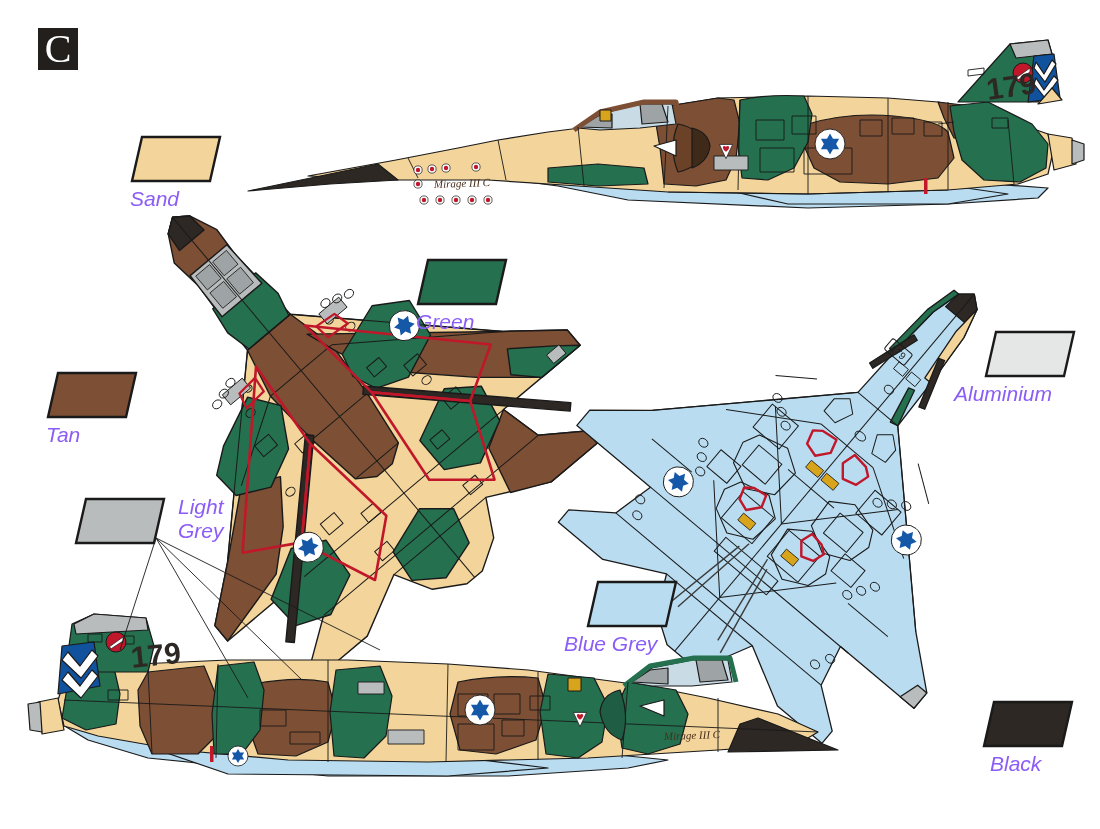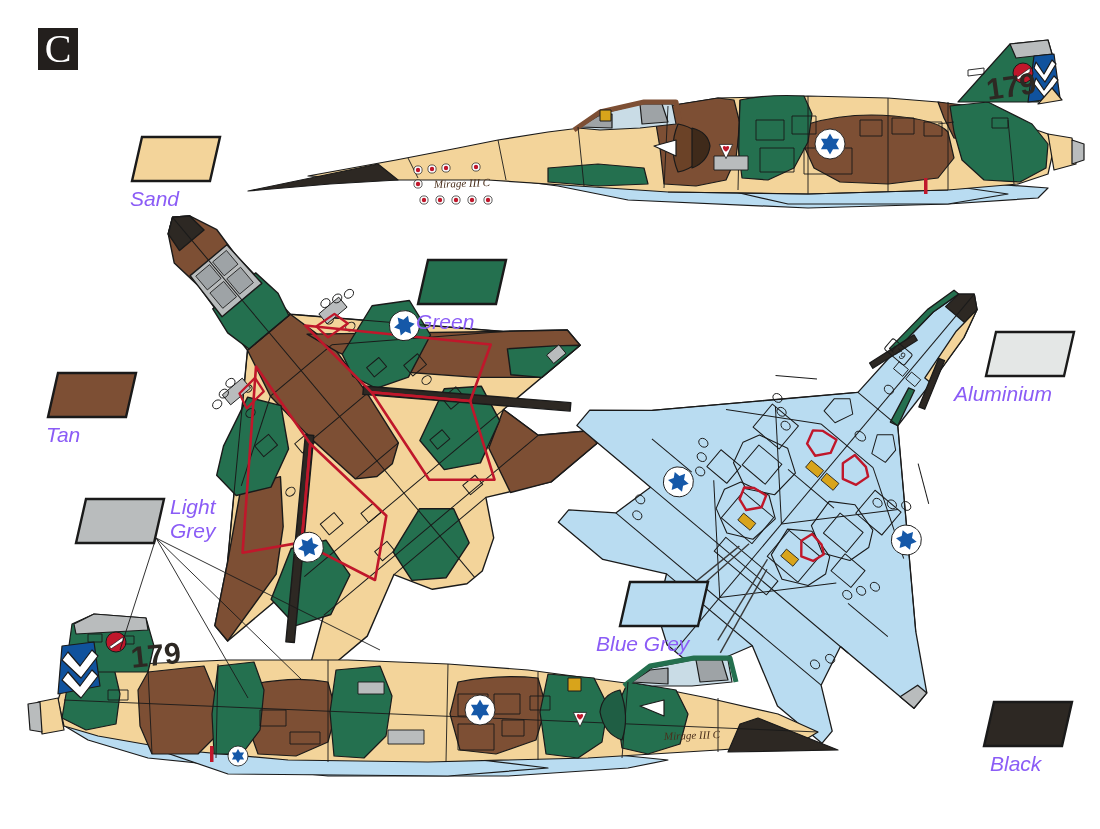--- a/index.html
+++ b/index.html
@@ -15,21 +15,21 @@
          display:flex;align-items:center;justify-content:center;}
   .title{font-family:"Liberation Sans",sans-serif;font-weight:bold;font-size:17.6px;
          line-height:25px;color:#141414;letter-spacing:-0.2px;white-space:pre-line;}
   .title .l2{display:block;}
 
   
   .sw{position:absolute;}
   .sw .chip{display:block;}
   .sw .lab{font-family:"Liberation Sans",sans-serif;font-style:italic;font-size:21px;
            color:#8b5cf6;line-height:24px;white-space:pre-line;margin-top:4px;}
-  .sw.inline{display:flex;align-items:flex-start;gap:4px;}
+  .sw.inline{display:flex;align-items:flex-start;gap:12px;}
   .sw.inline .lab{margin-top:-2px;}
 
   svg{display:block;overflow:visible;}
   .art{position:absolute;}
 </style>
 </head>
 <body>
 
 <div id="sheet">
 
@@ -518,21 +518,21 @@
   </div>
 
   <div class="sw inline" style="left:74px;top:497px;">
     <svg class="chip" width="92" height="48" viewBox="0 0 92 48">
       <polygon points="12,2 90,2 80,46 2,46" fill="#b9bcbd" stroke="#1a1a1a" stroke-width="2.4"></polygon>
     </svg>
     <div class="lab">Light
 Grey</div>
   </div>
 
-  <div class="sw" style="left:618px;top:580px;">
+  <div class="sw" style="left:586px;top:580px;">
     <svg class="chip" width="92" height="48" viewBox="0 0 92 48">
       <polygon points="12,2 90,2 80,46 2,46" fill="#b9dcf1" stroke="#1a1a1a" stroke-width="2.4"></polygon>
     </svg>
     <div class="lab" style="margin-left:-22px;">Blue Grey</div>
   </div>
 
   <div class="sw" style="left:982px;top:700px;">
     <svg class="chip" width="92" height="48" viewBox="0 0 92 48">
       <polygon points="12,2 90,2 80,46 2,46" fill="#2d2823" stroke="#1a1a1a" stroke-width="2.4"></polygon>
     </svg>

